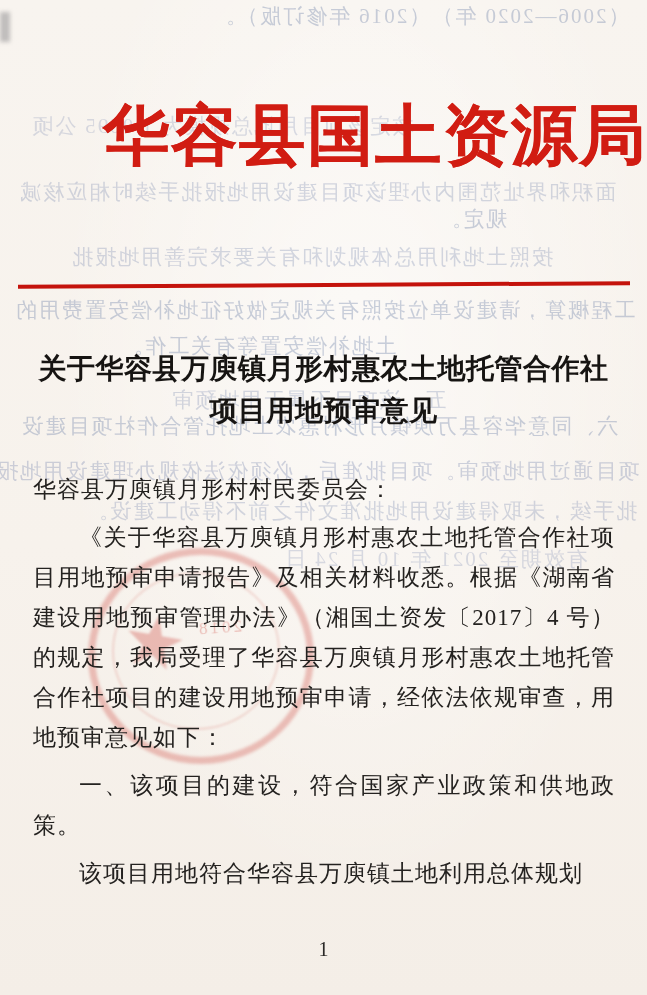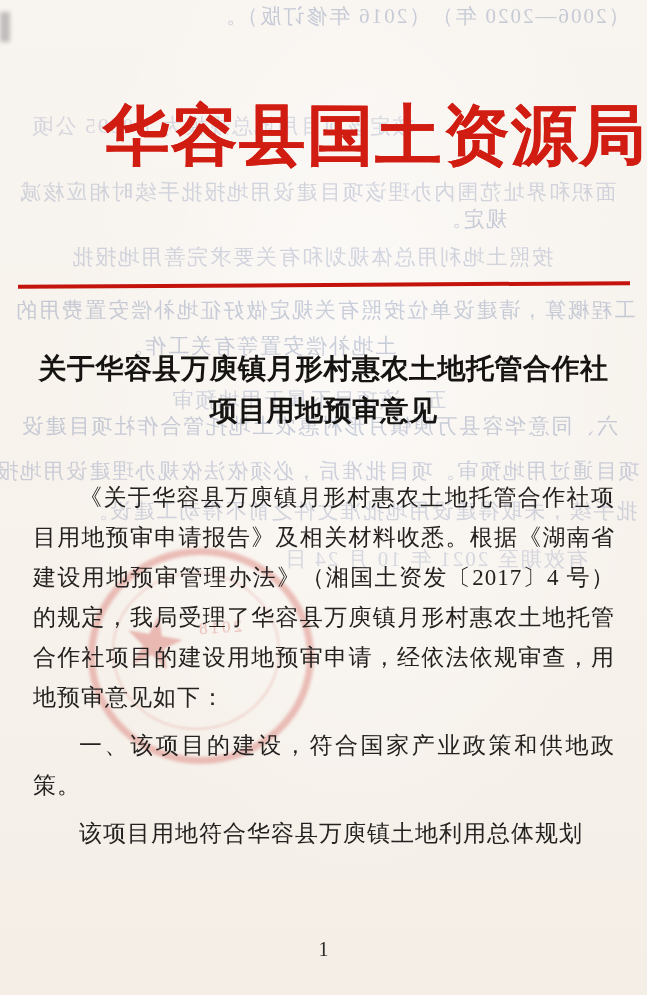--- a/index.html
+++ b/index.html
@@ -165,20 +165,21 @@
 
 
     <div class="red-line"></div>
 
     <h2 class="doc-title">
       <div>关于华容县万庾镇月形村惠农土地托管合作社</div>
       <div>项目用地预审意见</div>
     </h2>
 
     <div class="body-text">
+      <p class="addressee">华容县万庾镇月形村村民委员会：</p>
       <p class="indent">《关于华容县万庾镇月形村惠农土地托管合作社项目用地预审申请报告》及相关材料收悉。根据《湖南省建设用地预审管理办法》（湘国土资发〔2017〕4 号）的规定，我局受理了华容县万庾镇月形村惠农土地托管合作社项目的建设用地预审申请，经依法依规审查，用地预审意见如下：</p>
       <p class="indent">一、该项目的建设，符合国家产业政策和供地政策。</p>
       <p class="indent">该项目用地符合华容县万庾镇土地利用总体规划</p>
     </div>
 
     <div class="page-number">1</div>
   </div>
 
 </div>
 

